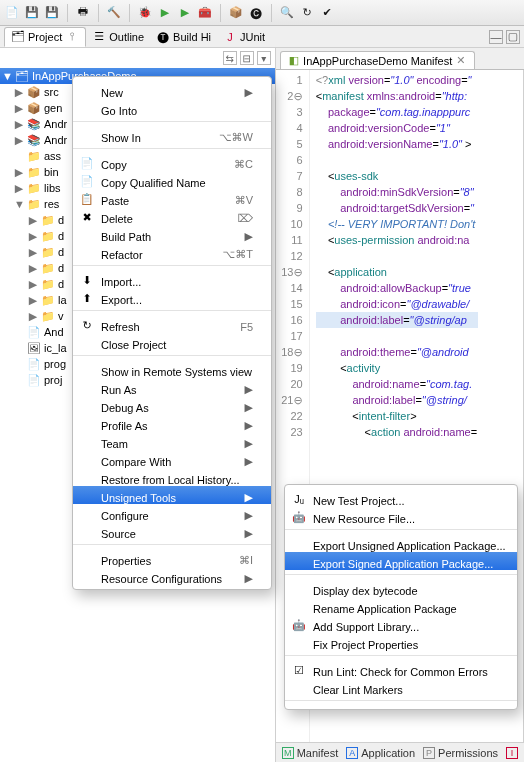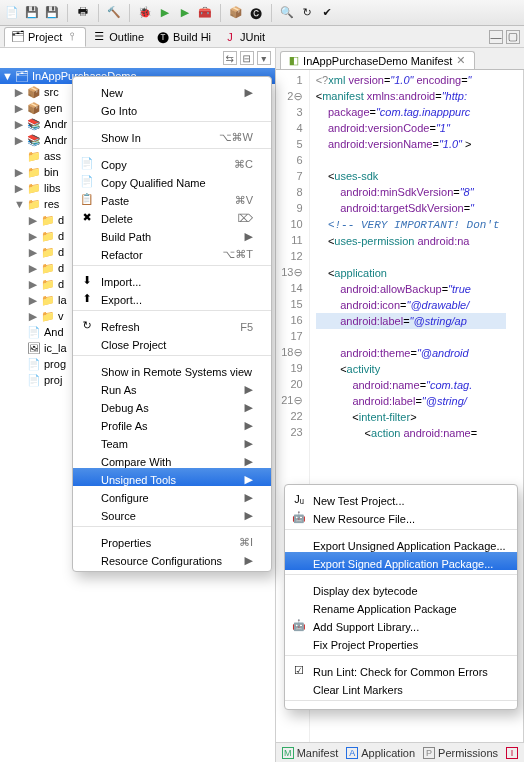--- a/index.html
+++ b/index.html
@@ -38,21 +38,21 @@
 
 
 .editor-tabs { height:22px; background:#efefef; display:flex; align-items:flex-end; border-bottom:1px solid #bdbdbd; padding:0 4px; }
 .editor-tabs .etab { background:#fff; border:1px solid #bdbdbd; border-bottom:none; padding:2px 8px; display:flex; gap:4px; align-items:center; border-radius:3px 3px 0 0;}
 .editor { flex:1; display:flex; overflow:hidden; background:#fff; font-family: Menlo, Monaco, monospace; font-size:12px; border-right:1px solid #cfcfcf;}
 .gutter { width:34px; text-align:right; color:#888; padding:2px 6px 2px 2px; line-height:16px; background:#fff; border-right:1px solid #eee; white-space:pre;}
 .code { padding:2px 0 2px 6px; line-height:16px; white-space:pre; color:#000; }
 .code .kw { color:#178283; } 
 .code .attr { color:#7b2097; } 
 .code .str { color:#2e2bd8; font-style:italic; } 
-.code .cmt { color:#3b73b7; font-style:italic;font-family:Liberation Mono, monospace; }
+.code .cmt { color:#3b73b7; font-style:italic; }
 .code .pi { color:#888; }
 .code .ln16 { background:#dce9f8; display:block; }
 
 
 .subtabs { height:20px; background:#efefef; border-top:1px solid #cfcfcf; display:flex; align-items:center; gap:8px; padding:0 6px; }
 .subtabs .stab { display:flex; align-items:center; gap:3px; color:#333; }
 .subtabs .boxed { border:1px solid #3a6; width:12px; height:12px; display:flex; align-items:center; justify-content:center; font-size:9px; color:#3a6;}
 .subtabs .boxedA { border-color:#246fe3; color:#246fe3;}
 .subtabs .boxedP { border-color:#888; color:#888;}
 .subtabs .boxedI { border-color:#c03; color:#c03;}
@@ -385,20 +385,23 @@
       <span class="arrow">▶</span>
     </div>
     <div class="mitem">
       <span>Team</span>
       <span class="arrow">▶</span>
     </div>
     <div class="mitem">
       <span>Compare With</span>
       <span class="arrow">▶</span>
     </div>
+    <div class="mitem">
+      <span>Restore from Local History...</span>
+    </div>
     <div class="mitem hl">
       <span>Unsigned Tools</span>
       <span class="arrow">▶</span>
     </div>
     <div class="mitem">
       <span>Configure</span>
       <span class="arrow">▶</span>
     </div>
     <div class="mitem">
       <span>Source</span>

